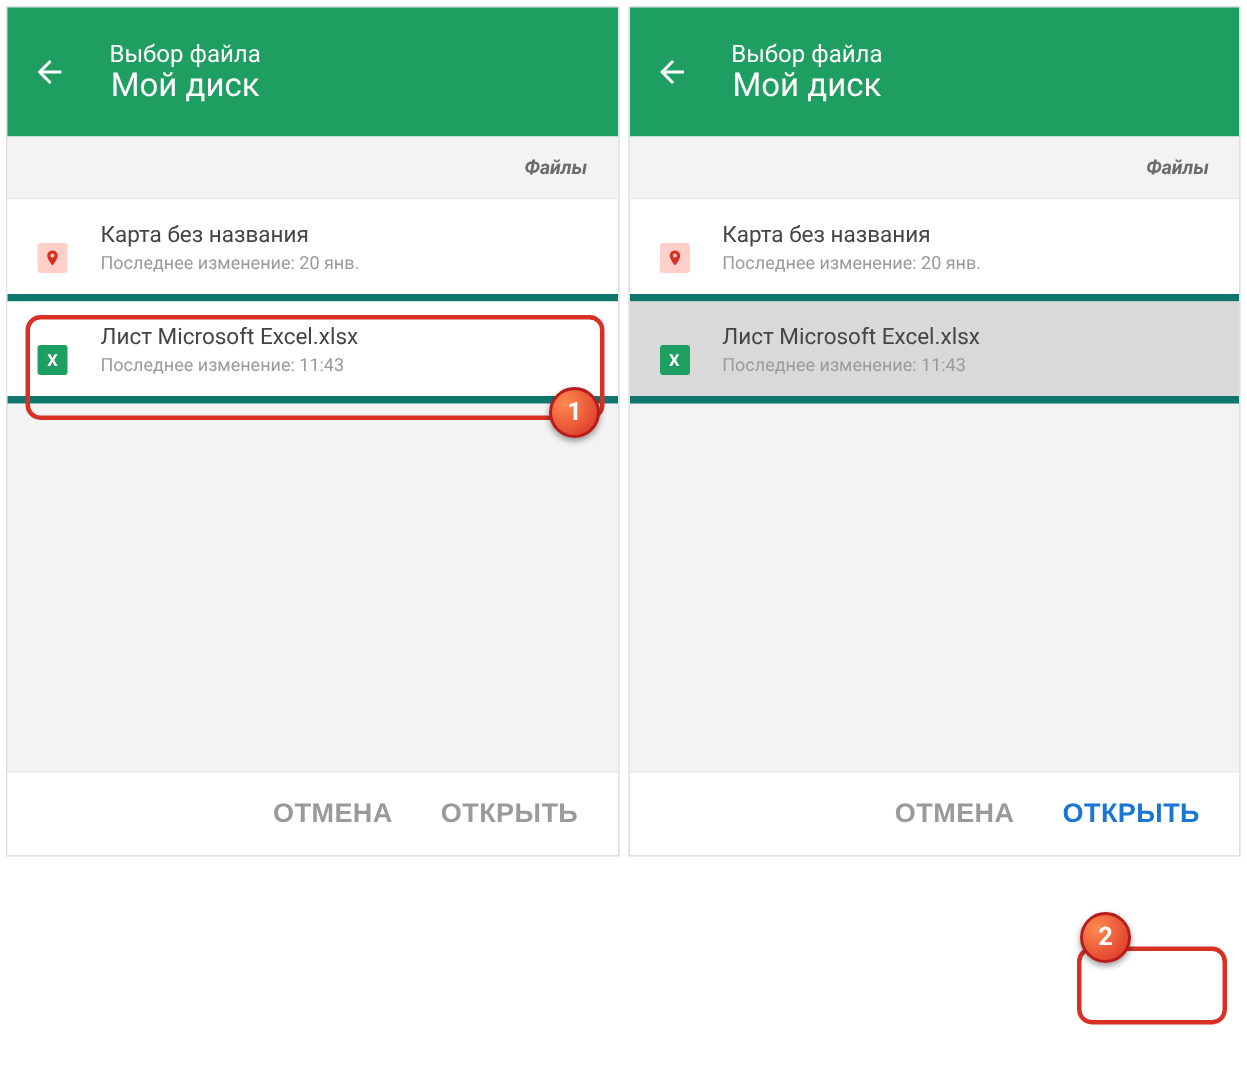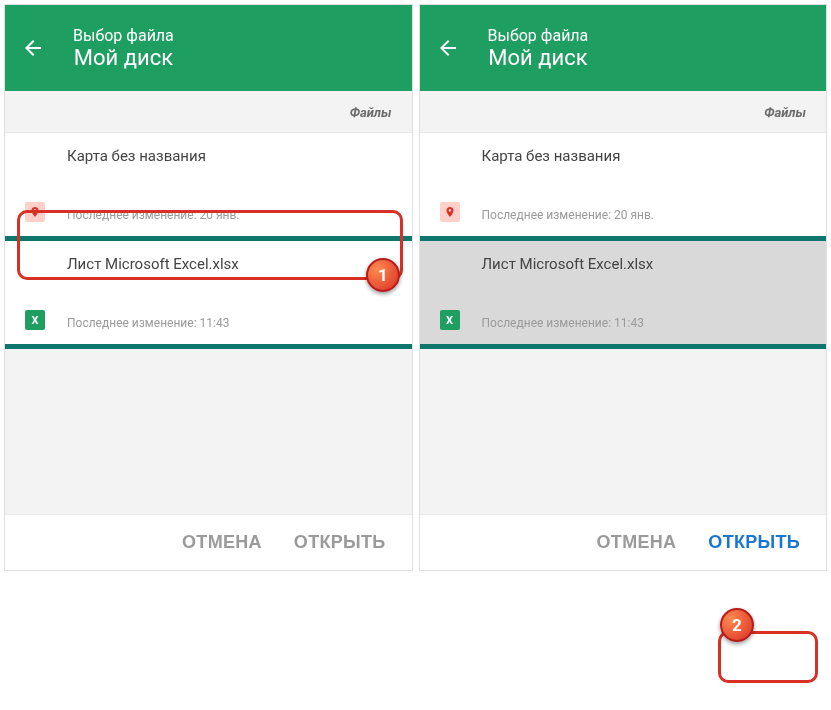--- a/index.html
+++ b/index.html
@@ -75,21 +75,21 @@
       background: #ffcfc9;
     }
     .file-icon.excel {
       background: #1e9e60;
       color: #ffffff;
       font-size: 11px;
       font-weight: 700;
     }
     .file-text { display: flex; flex-direction: column; }
     .file-name { font-size: 15px; color: #444; margin-bottom: 3px; }
-    .file-meta { font-size: 12px; color: #9a9a9a; margin-top: 40px; }
+    .file-meta { font-size: 12px; color: #9a9a9a; }
     .footer {
       margin-top: auto;
       background: #ffffff;
       height: 56px;
       display: flex;
       justify-content: flex-end;
       align-items: center;
       padding: 0 14px;
       gap: 8px;
       border-top: 1px solid #e8e8e8;

